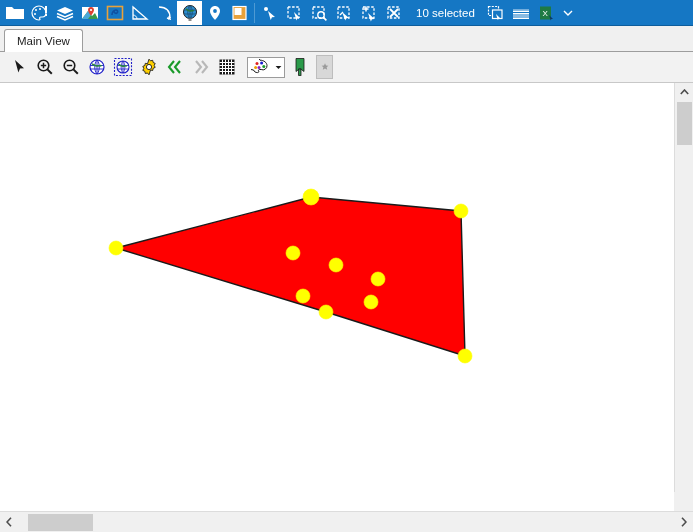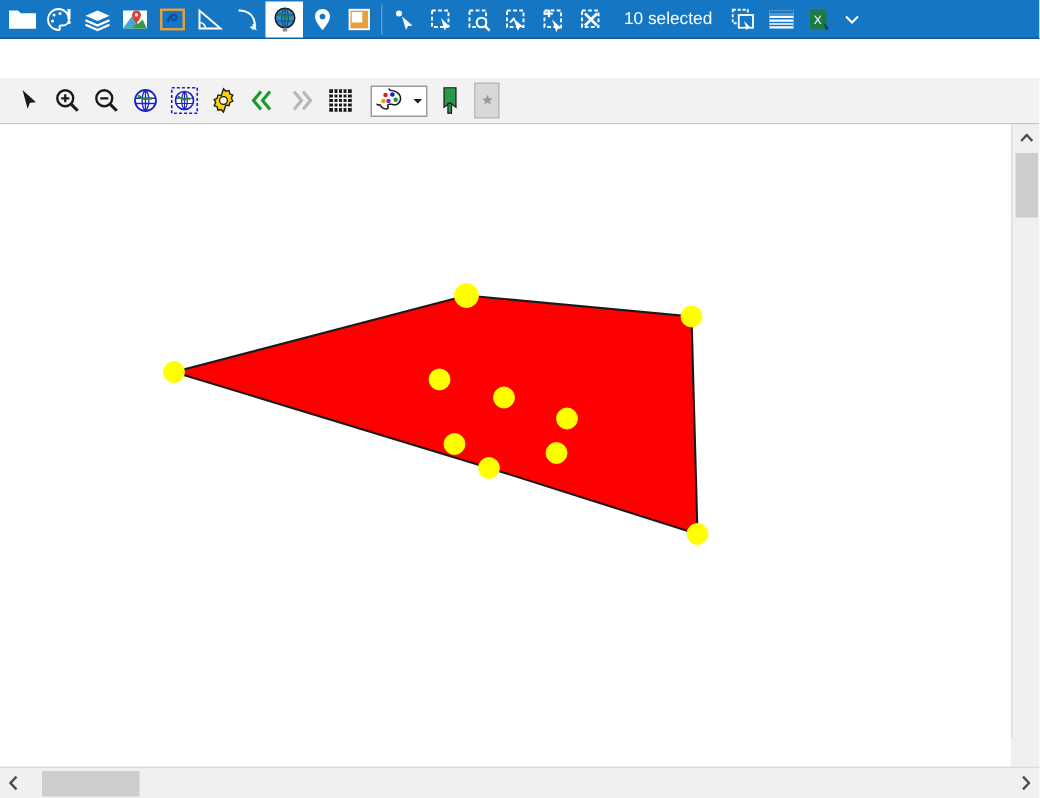--- a/index.html
+++ b/index.html
@@ -385,20 +385,25 @@
       </svg>
     </div>
 
     <div class="tb-caret">
       <svg width="10" height="8" viewBox="0 0 10 8">
           <path d="M1 2l4 4 4-4" stroke="#ffffff" stroke-width="1.4" fill="none"></path>
         </svg>
     </div>
   </div>
 
+  <div class="tabstrip">
+    <div class="tab">
+      <span>Main View</span>
+    </div>
+  </div>
 
   <div class="view-toolbar">
 
     <div class="vb">
       <svg width="18" height="18" viewBox="0 0 18 18">
           <path d="M5 2l9 8.2-4 .3-1.6 4z" fill="#1a1a1a"></path>
         </svg>
     </div>
 
     <div class="vb">

